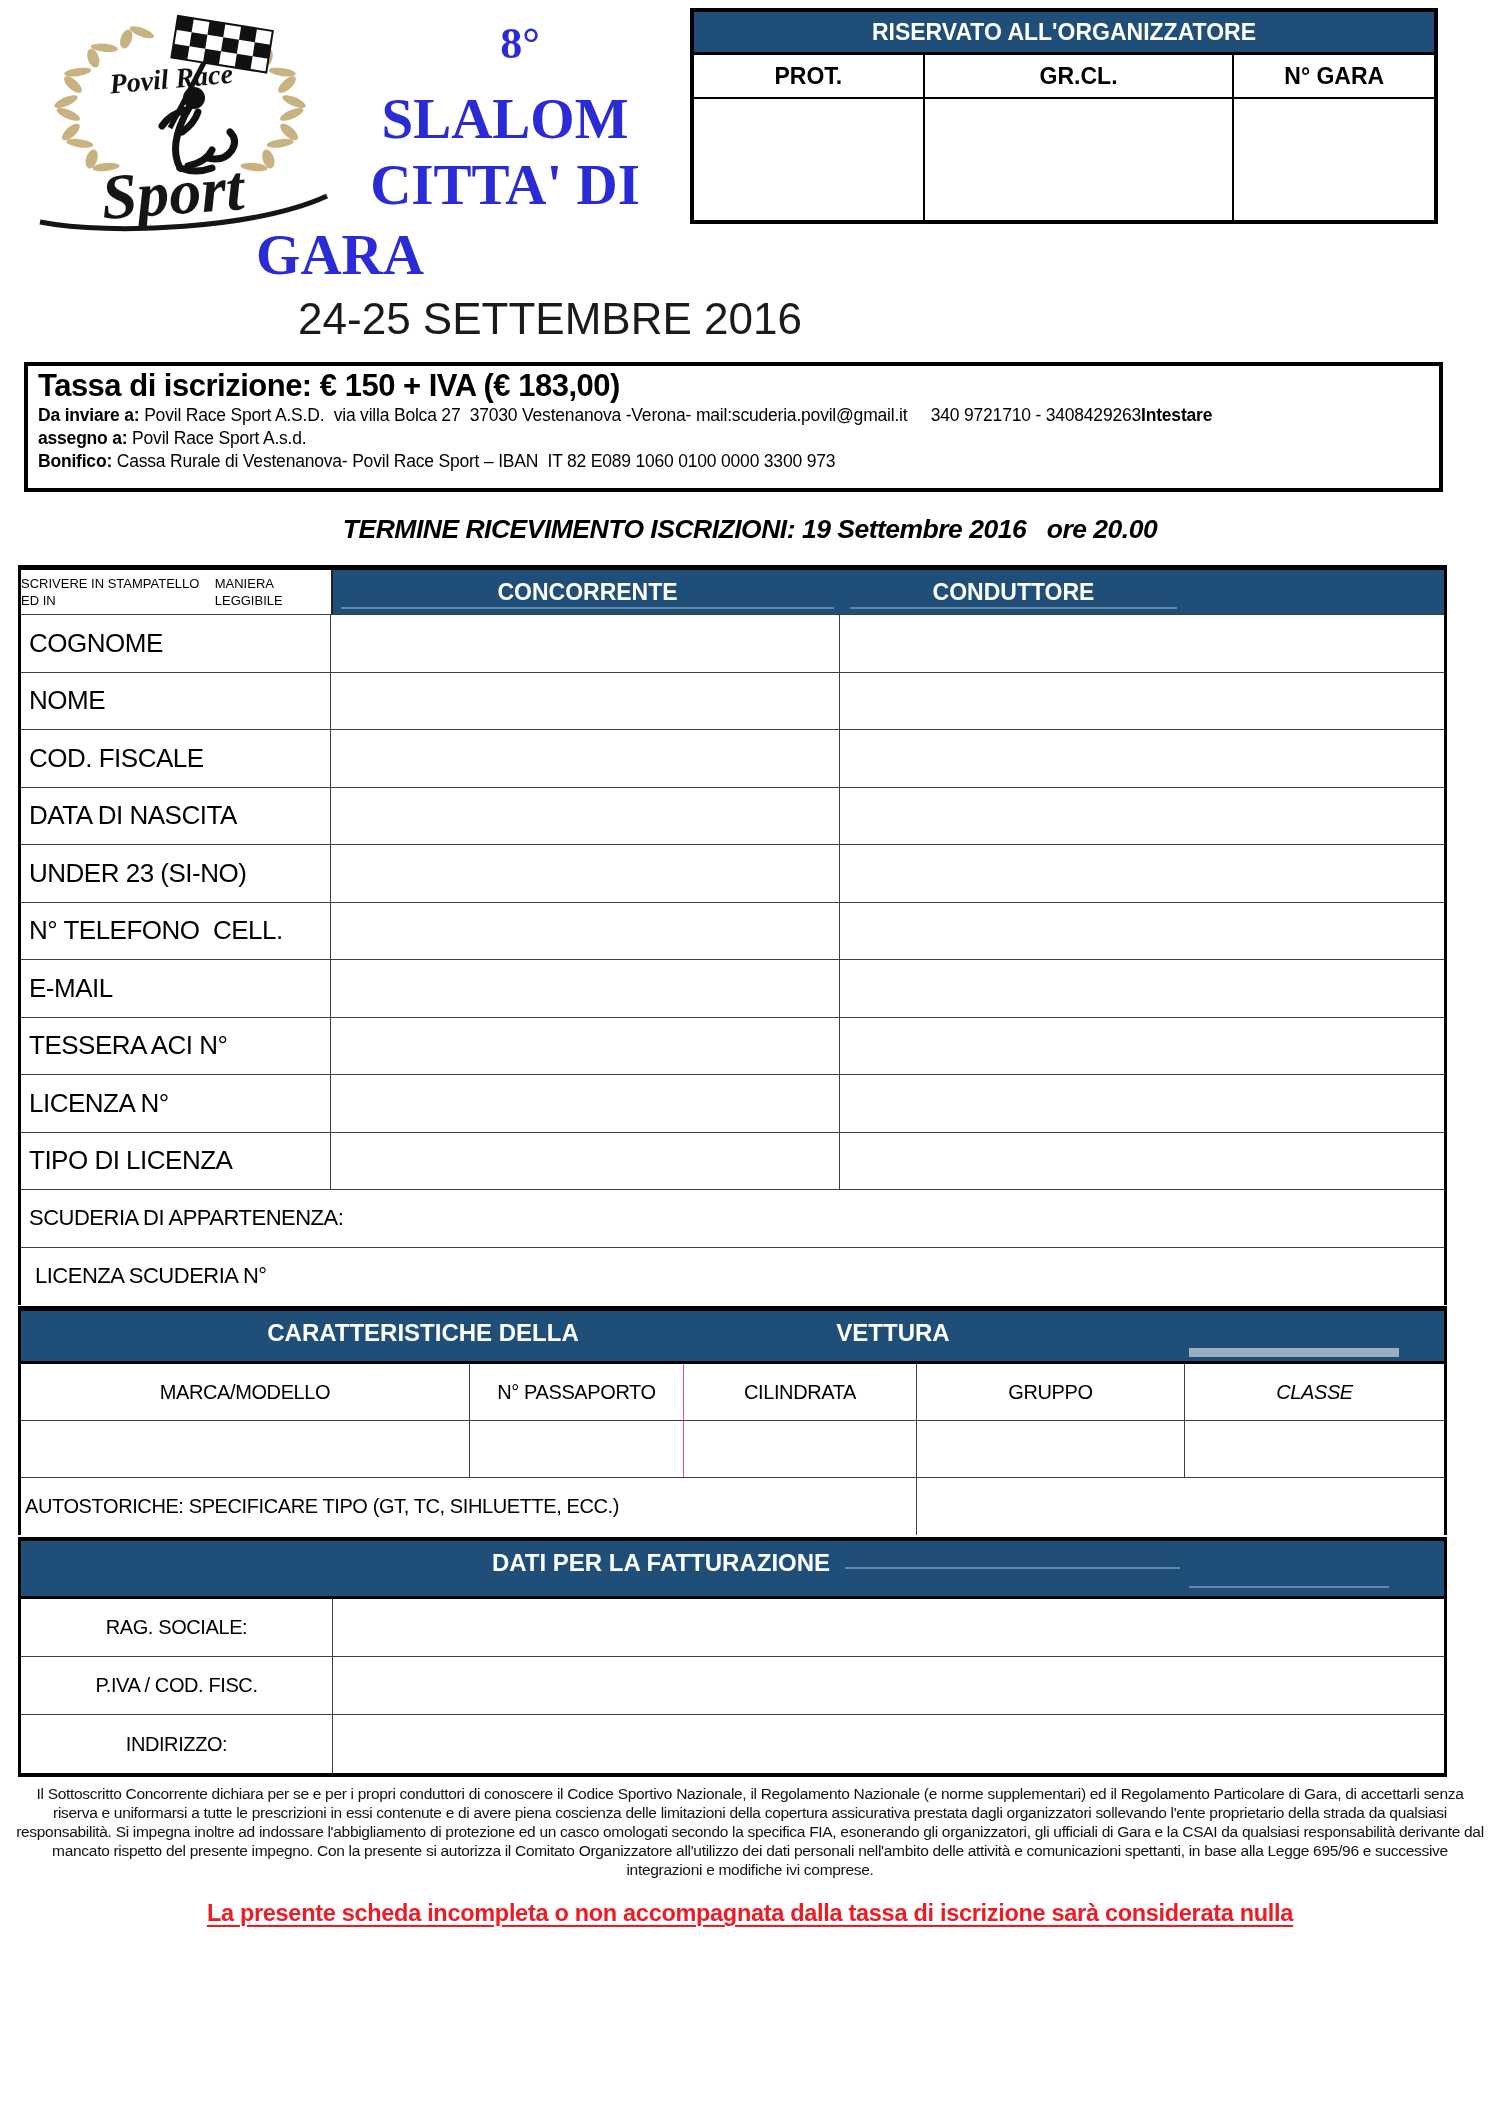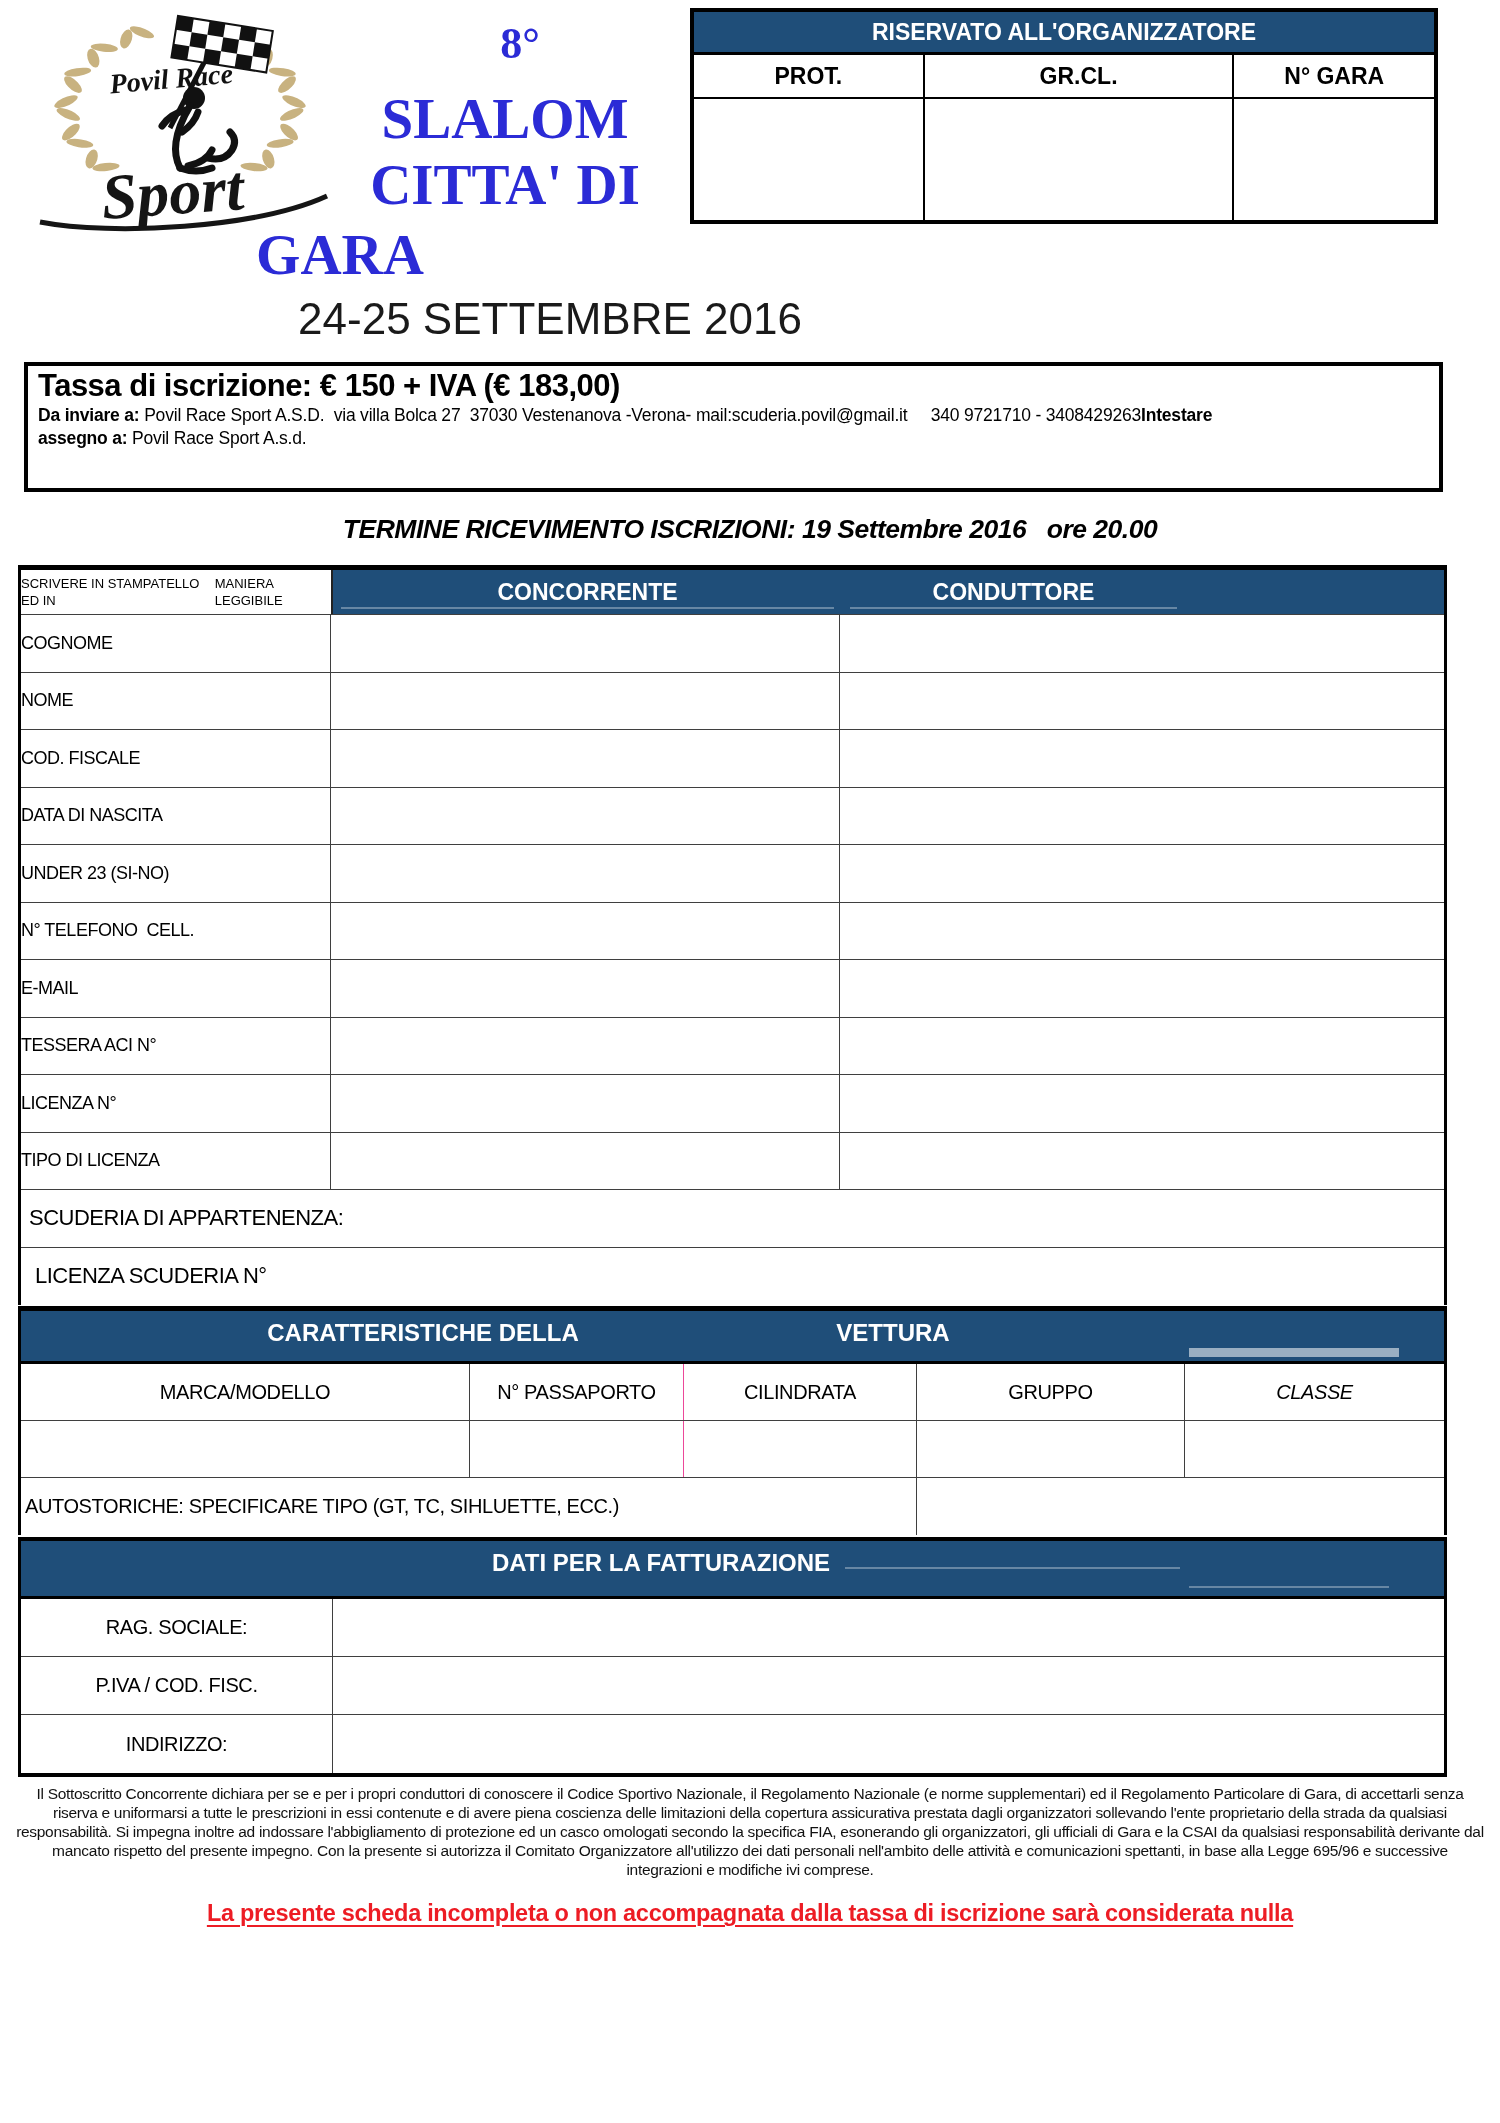--- a/index.html
+++ b/index.html
@@ -52,21 +52,21 @@
   .mt-corner{width:310px;border-right:2px solid #222;display:flex;flex-direction:row;
              align-items:center;justify-content:center;font-size:13px;line-height:17px;background:#fff;}
   .mt-blue{flex:1;position:relative;background:var(--band-blue);}
   .mt-bh{position:absolute;top:0;height:100%;display:flex;align-items:center;justify-content:center;
          color:#fff;font-weight:bold;font-size:23px;}
   .mt-bh1{left:0;width:509px;}
   .mt-bh2{left:509px;width:343px;}
   .lightline{position:absolute;background:rgba(255,255,255,0.32);height:2px;}
   .mt-row{display:flex;height:57.5px;border-bottom:1px solid #3f3f3f;box-sizing:border-box;}
   .mt-label{width:310px;border-right:1px solid #3f3f3f;display:flex;align-items:center;
-            font-size:18px;letter-spacing:-0.5px;box-sizing:border-box;}
+            padding-left:8px;font-size:26px;letter-spacing:-0.5px;box-sizing:border-box;}
   .mt-c1{width:509px;border-right:1px solid #3f3f3f;box-sizing:border-box;}
   .mt-c2{flex:1;}
   .mt-rowfull{display:flex;height:57.5px;border-bottom:1px solid #3f3f3f;box-sizing:border-box;
               align-items:center;font-size:22px;letter-spacing:-0.5px;padding-left:8px;}
   .mt-rowfull.last{border-bottom:none;padding-left:14px;}
 
   
   .band{background:var(--band-blue);box-sizing:border-box;position:absolute;left:18px;width:1429px;
         border-left:3px solid #000;border-right:3px solid #000;}
   .band-carat{top:1306px;height:58px;border-top:5px solid #000;border-bottom:3px solid #000;}
@@ -182,20 +182,21 @@
       <div class="rb-e1"></div>
       <div class="rb-e2"></div>
       <div class="rb-e3"></div>
     </div>
   </div>
 
   <div class="abs fee">
     <div class="fee-title">Tassa di iscrizione: € 150 + IVA (€ 183,00)</div>
     <div class="fee-line pre"><b>Da inviare a:</b><span> Povil Race Sport A.S.D.  via villa Bolca 27  37030 Vestenanova -Verona- mail:scuderia.povil@gmail.it     340 9721710 - 3408429263</span><b>Intestare</b></div>
     <div class="fee-line pre"><b>assegno a:</b><span> Povil Race Sport A.s.d.</span></div>
+    <div class="fee-line pre"><b>Bonifico:</b><span> Cassa Rurale di Vestenanova- Povil Race Sport – IBAN  IT 82 E089 1060 0100 0000 3300 973</span></div>
   </div>
 
   <div class="abs deadline pre">TERMINE RICEVIMENTO ISCRIZIONI: 19 Settembre 2016   ore 20.00</div>
 
   <div class="abs mtable">
     <div class="mt-header">
       <div class="mt-corner">
         <span>SCRIVERE IN STAMPATELLO ED IN</span>
         <span>MANIERA LEGGIBILE</span>
       </div>

